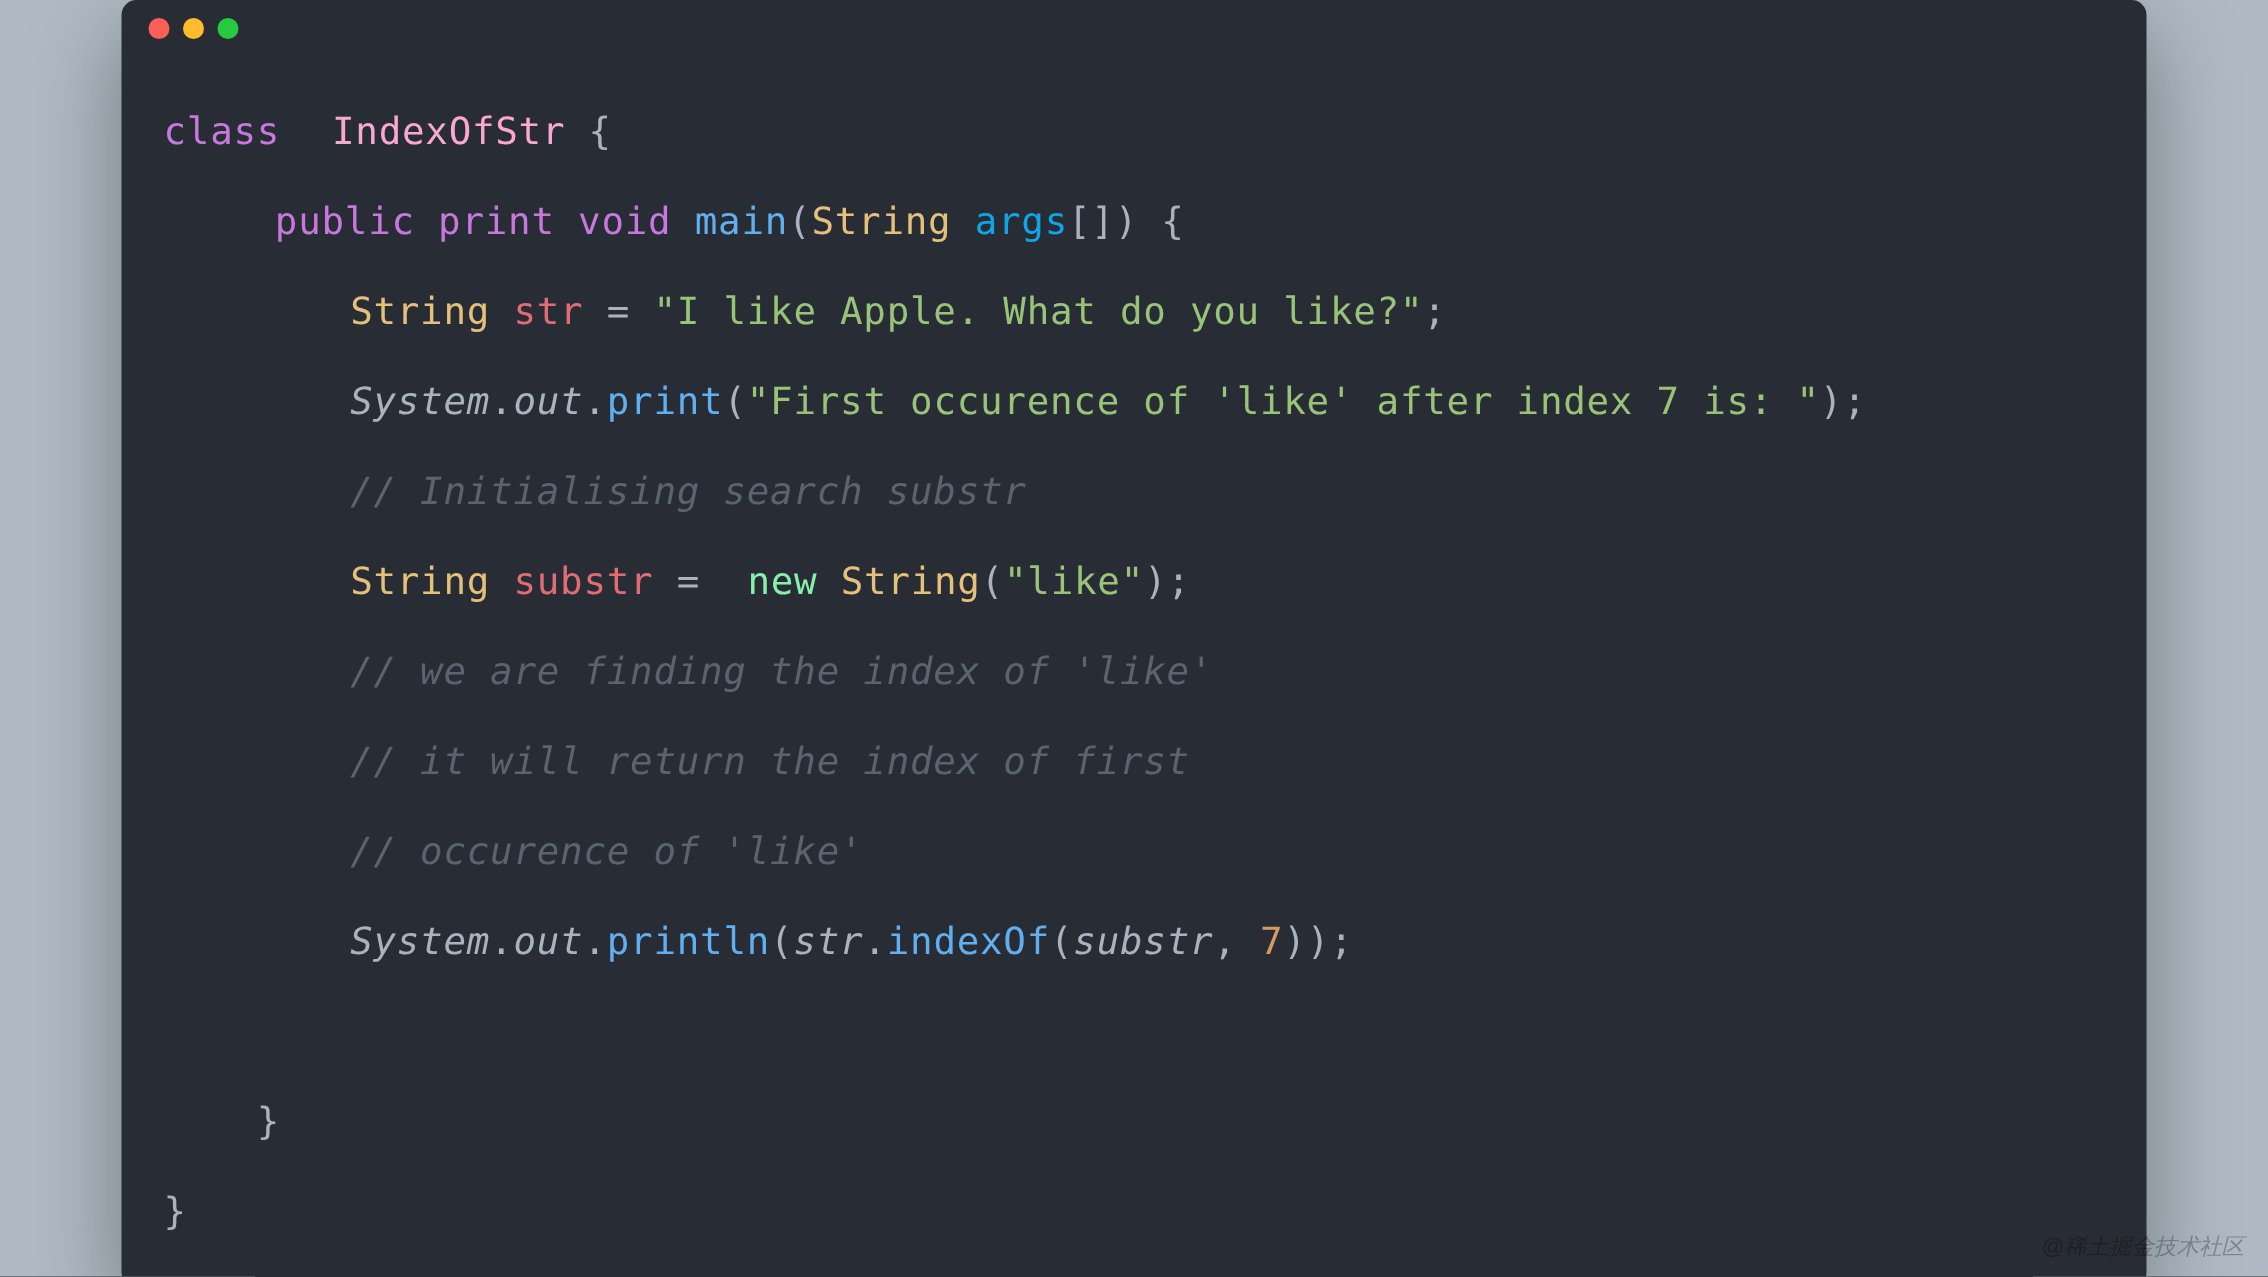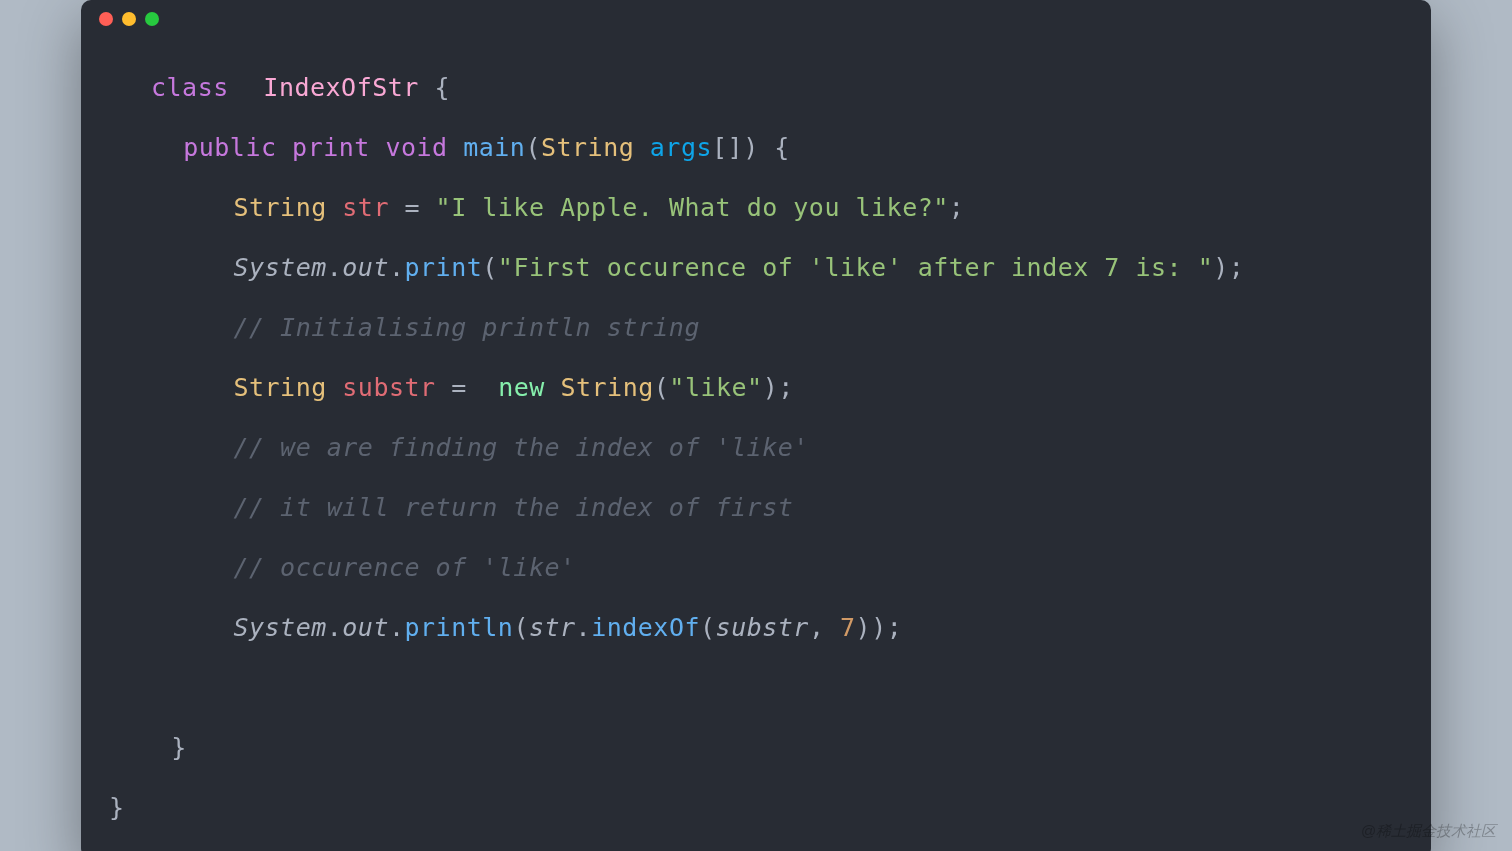--- a/index.html
+++ b/index.html
@@ -48,21 +48,21 @@
     
     .code-area {
       padding: 20px 28px 20px 28px;
       font-size: 25px;
       line-height: 2.4;
       color: #abb2bf;
       white-space: pre;
       letter-spacing: 0.5px;
     }
     
-    .kw-class { color: #c678dd; margin-left: 42px; }
+    .kw-class { color: #c678dd; }
     .kw-public { color: #c678dd; margin-left: 12px; }
     .kw-static { color: #c678dd; }
     .kw-void { color: #c678dd; }
     .kw-new { color: #86efac; margin-left: 16px; }
     .class-name { color: #f9a8d4; margin-left: 19px; }
     .type { color: #e5c07b; }
     .method { color: #61afef; }
     .string { color: #98c379; }
     .var { color: #e06c75; }
     .comment { color: #5c6370; font-style: italic; }
@@ -87,21 +87,21 @@
 <div class="editor-window">
   <div class="title-bar">
     <div class="traffic-light red"></div>
     <div class="traffic-light yellow"></div>
     <div class="traffic-light green"></div>
   </div>
   <div class="code-area"><span><span class="kw-class">class</span> <span class="class-name">IndexOfStr</span><span class="punct"> {</span></span>
 <span><span>    </span><span class="kw-public">public</span><span class="kw-static"> print</span><span class="kw-void"> void</span><span class="method"> main</span><span class="punct">(</span><span class="type">String</span><span class="param"> args</span><span class="punct">[]</span><span class="punct">)</span><span class="punct"> {</span></span>
 <span><span>        </span><span class="type">String</span><span class="var"> str</span><span class="punct"> = </span><span class="string">"I like Apple. What do you like?"</span><span class="punct">;</span></span>
 <span><span>        </span><span class="ident">System</span><span class="punct">.</span><span class="ident">out</span><span class="punct">.</span><span class="method">print</span><span class="punct">(</span><span class="string">"First occurence of 'like' after index 7 is: "</span><span class="punct">)</span><span class="punct">;</span></span>
-<span><span>        </span><span class="comment">// Initialising println string</span></span>
+<span><span>        </span><span class="comment">// Initialising search substr</span></span>
 <span><span>        </span><span class="type">String</span><span class="var"> substr</span><span class="punct"> = </span><span class="kw-new">new</span><span> </span><span class="type">String</span><span class="punct">(</span><span class="string">"like"</span><span class="punct">)</span><span class="punct">;</span></span>
 <span><span>        </span><span class="comment">// we are finding the index of 'like'</span></span>
 <span><span>        </span><span class="comment">// it will return the index of first</span></span>
 <span><span>        </span><span class="comment">// occurence of 'like'</span></span>
 <span><span>        </span><span class="ident">System</span><span class="punct">.</span><span class="ident">out</span><span class="punct">.</span><span class="method">println</span><span class="punct">(</span><span class="ident">str</span><span class="punct">.</span><span class="method">indexOf</span><span class="punct">(</span><span class="ident">substr</span><span class="punct">, </span><span class="number">7</span><span class="punct">)</span><span class="punct">)</span><span class="punct">;</span></span>
 
 <span><span>    </span><span class="punct">}</span></span>
 <span><span class="punct">}</span></span></div>
 </div>
 

